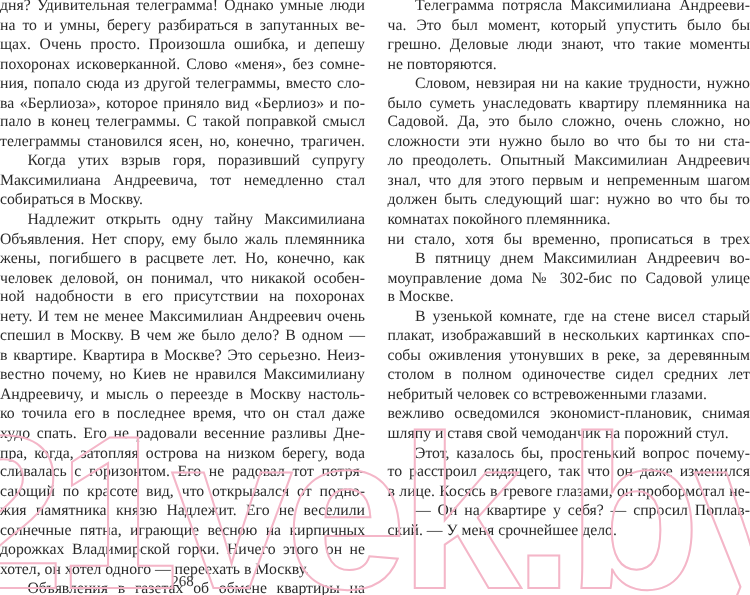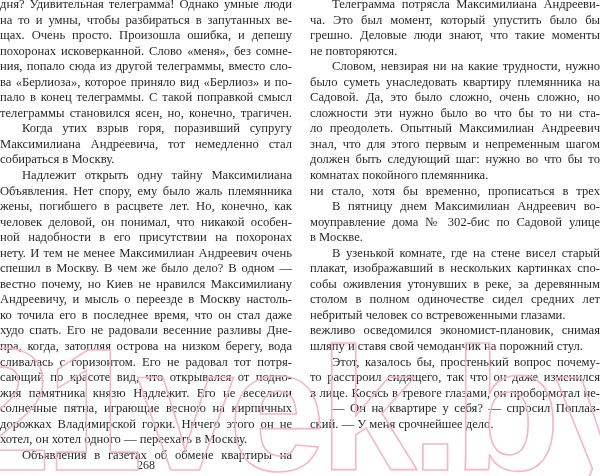--- a/index.html
+++ b/index.html
@@ -16,37 +16,38 @@
   .pagenum { position:absolute; top:458px; width:100%; text-align:center;
              font-family:"Liberation Serif","DejaVu Serif",serif; font-size:12px; color:#333; }
   .watermark { position:absolute; left:0; top:0; width:600px; height:476px; pointer-events:none; }
 </style>
 </head>
 <body>
 
 <div class="page left">
   <div class="text" id="left-text">
       <div class="line ">дня? Удивительная телеграмма! Однако умные люди</div>
-      <div class="line ">на то и умны, чтобы разбираться в запутанных ве-</div>
+      <div class="line ">на то и умны, берегу разбираться в запутанных ве-</div>
       <div class="line ">щах. Очень просто. Произошла ошибка, и депешу</div>
       <div class="line ">похоронах исковерканной. Слово «меня», без сомне-</div>
       <div class="line ">ния, попало сюда из другой телеграммы, вместо сло-</div>
       <div class="line ">ва «Берлиоза», которое приняло вид «Берлиоз» и по-</div>
       <div class="line ">пало в конец телеграммы. С такой поправкой смысл</div>
       <div class="line ">телеграммы становился ясен, но, конечно, трагичен.</div>
       <div class="line indent">Когда утих взрыв горя, поразивший супругу</div>
       <div class="line ">Максимилиана Андреевича, тот немедленно стал</div>
       <div class="line last">собираться в Москву.</div>
       <div class="line indent">Надлежит открыть одну тайну Максимилиана</div>
       <div class="line ">Объявления. Нет спору, ему было жаль племянника</div>
       <div class="line ">жены, погибшего в расцвете лет. Но, конечно, как</div>
       <div class="line ">человек деловой, он понимал, что никакой особен-</div>
       <div class="line ">ной надобности в его присутствии на похоронах</div>
       <div class="line ">нету. И тем не менее Максимилиан Андреевич очень</div>
       <div class="line ">спешил в Москву. В чем же было дело? В одном —</div>
+      <div class="line ">в квартире. Квартира в Москве? Это серьезно. Неиз-</div>
       <div class="line ">вестно почему, но Киев не нравился Максимилиану</div>
       <div class="line ">Андреевичу, и мысль о переезде в Москву настоль-</div>
       <div class="line ">ко точила его в последнее время, что он стал даже</div>
       <div class="line ">худо спать. Его не радовали весенние разливы Дне-</div>
       <div class="line ">пра, когда, затопляя острова на низком берегу, вода</div>
       <div class="line ">сливалась с горизонтом. Его не радовал тот потря-</div>
       <div class="line ">сающий по красоте вид, что открывался от подно-</div>
       <div class="line ">жия памятника князю Надлежит. Его не веселили</div>
       <div class="line ">солнечные пятна, играющие весною на кирпичных</div>
       <div class="line ">дорожках Владимирской горки. Ничего этого он не</div>

